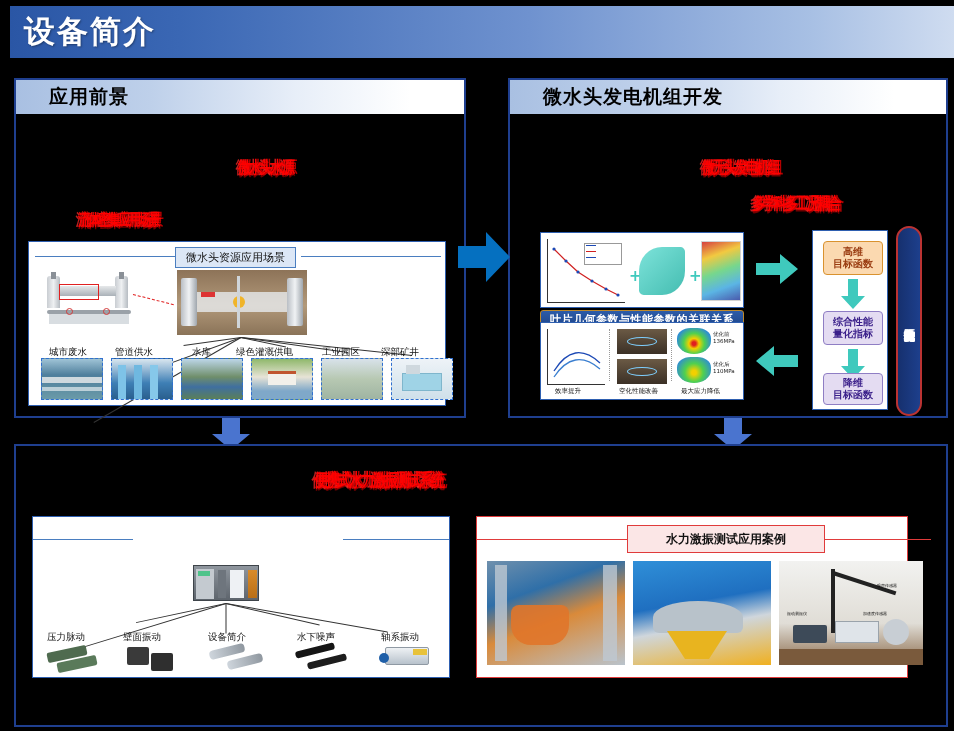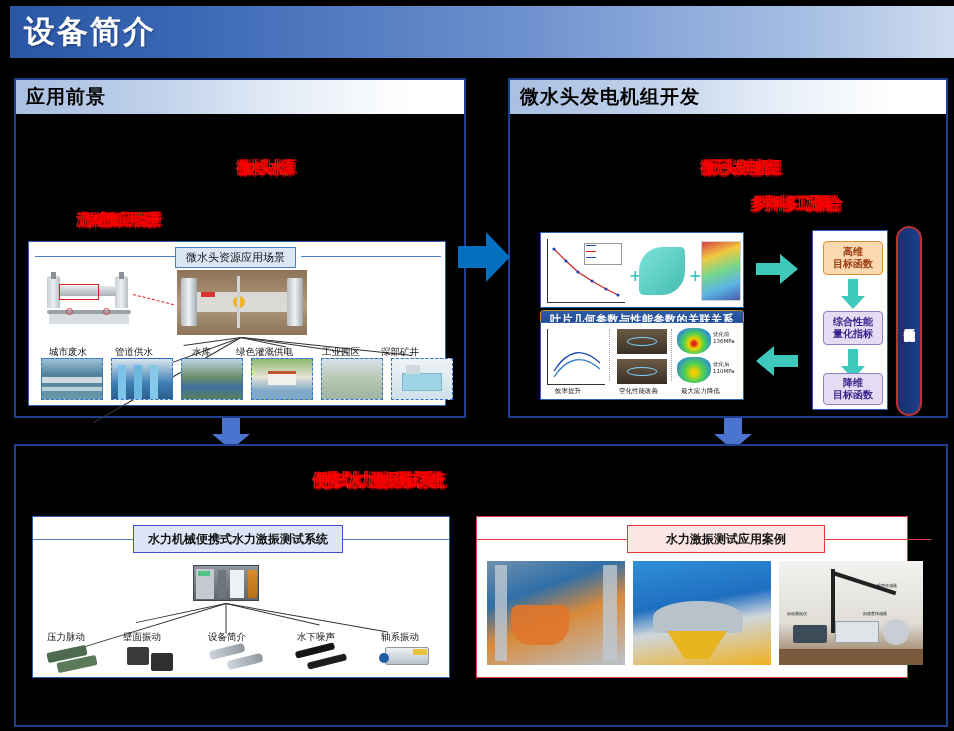--- a/index.html
+++ b/index.html
@@ -24,21 +24,21 @@
 
   
   .panel {
     position: absolute;
     border: 2px solid #1f3f8f;
     background: #000;
   }
   .panel-hd {
     height: 34px;
     background: linear-gradient(to right, #a9c0e2 0%, #bed0ea 30%, #e7eef8 62%, #ffffff 88%, #ffffff 100%);
-    display: flex; align-items: center;
+    display: flex; align-items: center; padding-left: 23px;
   }
   .panel-hd .hd-text {
     color: #000; font-size: 19px; font-weight: bold; margin-left: 10px; letter-spacing: 1px;
   }
   .panel-body { position: relative; width: 100%; }
 
   
   .ghost {
     position: absolute; color: #ff0000; font-weight: bold;
     white-space: nowrap; letter-spacing: -3px;
@@ -309,21 +309,20 @@
 </svg>
 
 <div class="panel" style="left:14px; top:444px; width:934px; height:283px;">
   <div class="panel-body" style="height:241px;">
 
     <div class="ghost" style="left:298px; top:22px; font-size:18px;">便携式水力激振测试系统</div>
 
     <div class="card" style="left:16px; top:70px; width:418px; height:162px;">
       <div class="hline" style="left:0px; top:22px; width:100px;"></div>
       <div class="hline" style="left:310px; top:22px; width:106px;"></div>
-      <div class="box-blue" style="left:100px; top:8px; width:210px; height:28px;">水力机械便携式水力激振测试系统</div>
 
       <div style="position:absolute;left:160px;top:48px;width:66px;height:36px;background:linear-gradient(180deg,#8f969e,#5d646c);border:1px solid #3e444a;">
         <div style="position:absolute;left:2px;top:3px;width:18px;height:30px;background:#c4cad0;"></div>
         <div style="position:absolute;left:4px;top:5px;width:12px;height:5px;background:#4fc38a;"></div>
         <div style="position:absolute;left:24px;top:4px;width:8px;height:28px;background:#6e757d;"></div>
         <div style="position:absolute;left:36px;top:4px;width:14px;height:28px;background:#eef1f4;"></div>
         <div style="position:absolute;left:54px;top:4px;width:9px;height:28px;background:linear-gradient(180deg,#d98b2a,#b96f18);"></div>
       </div>
 
       <div class="connector" style="left:193px;top:86px;width:156px;transform:rotate(163deg);"></div>

